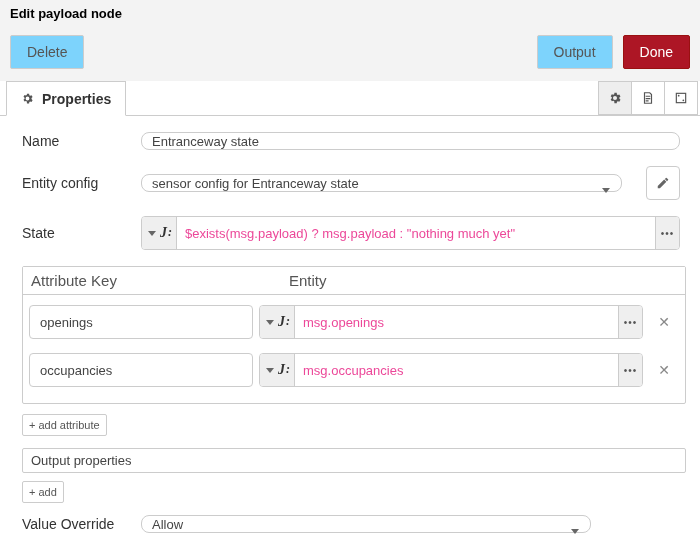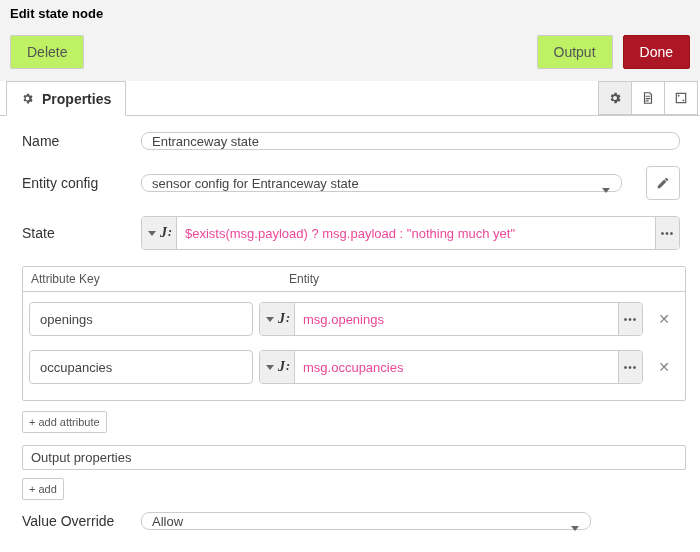--- a/index.html
+++ b/index.html
@@ -1,20 +1,20 @@
 <!DOCTYPE html>
 <html><head>
 <meta charset="utf-8">
 <style>
   * { box-sizing: border-box; margin: 0; padding: 0; }
   body { font-family: Arial, Helvetica, sans-serif; font-size: 14px; color: #333; background: #fff; width: 700px; height: 552px; overflow: hidden; }
   .dialog-header { background: #f3f3f3; border-bottom: 1px solid #ddd; padding: 0 10px; }
   .dialog-title { font-weight: bold; font-size: 13px; padding: 6px 0 4px 0; color: #000; }
   .button-row { padding: 10px 0 12px 0; display: flex; align-items: center; }
-  .btn { display: inline-flex; align-items: center; justify-content: center; height: 34px; padding: 0 16px; border: 1px solid #ccc; background: #bef264; cursor: pointer; font-size: 14px; border-radius: 2px; }
+  .btn { display: inline-flex; align-items: center; justify-content: center; height: 34px; padding: 0 16px; border: 1px solid #ccc; background: #7dd3fc; cursor: pointer; font-size: 14px; border-radius: 2px; }
   .btn-delete { color: #555; }
   .spacer { flex: 1; }
   .btn-cancel { margin-right: 10px; color: #555; }
   .btn-done { background: #AD1625; border-color: #911; color: #fff; }
   .tab-row { display: flex; align-items: stretch; border-bottom: 1px solid #ccc; background: #fff; margin-top: -1px; padding-left: 6px; padding-right: 2px; height: 35px; }
   .tab { border: 1px solid #ccc; border-bottom: 1px solid #fff; margin-bottom: -1px; display: flex; align-items: center; gap: 8px; padding: 0 14px; cursor: pointer; background: #fff; }
   .tab .gear { width: 13px; height: 13px; }
   .tab-label { font-weight: bold; font-size: 14px; }
   .icon-btn { width: 34px; height: 34px; border: 1px solid #ccc; display: inline-flex; align-items: center; justify-content: center; cursor: pointer; background: #fff; color: #666; }
   .icon-btn.sel { background: #eee; }
@@ -30,38 +30,38 @@
   .select-wrap::after { content: ''; position: absolute; right: 12px; top: 14px; width: 0; height: 0; border-left: 4px solid transparent; border-right: 4px solid transparent; border-top: 5px solid #666; pointer-events: none; }
   .edit-pencil { width: 34px; height: 34px; border: 1px solid #ccc; border-radius: 4px; display: inline-flex; align-items: center; justify-content: center; cursor: pointer; background: #fff; color: #666; }
   .typed-input { display: flex; flex: 1; border: 1px solid #ccc; border-radius: 4px; overflow: hidden; height: 34px; }
   .typed-head { display: flex; align-items: center; background: #efefef; border-right: 1px solid #ccc; padding: 0 6px; gap: 4px; cursor: pointer; }
   .caret-down { width: 0; height: 0; border-left: 4px solid transparent; border-right: 4px solid transparent; border-top: 5px solid #666; }
   .j-badge { font-family: serif; font-style: italic; font-weight: bold; font-size: 14px; position: relative; padding-right: 3px; }
   .j-badge::after { content: ':'; position: absolute; right: -2px; top: 0; font-size: 12px; }
   .typed-text { flex: 1; border: none; outline: none; padding: 0 8px; font-size: 13px; color: #ec4899; }
   .typed-expand { background: #efefef; border-left: 1px solid #ccc; width: 24px; display: flex; align-items: center; justify-content: center; letter-spacing: 1px; font-size: 10px; cursor: pointer; color: #555; }
   .attr-box { border: 1px solid #ccc; border-radius: 2px; margin: 0 12px 10px 20px; }
-  .attr-header { display: flex; border-bottom: 1px solid #ccc; background: #fff; font-size: 12px; color: #555; }
+  .attr-header { display: flex; border-bottom: 1px solid #ccc; background: #fff; font-size: 15px; color: #555; }
   .attr-header > div { padding: 5px 8px; }
   .attr-k { width: 258px; }
   .attr-body { padding: 10px 4px 2px 4px; }
   .attr-row { display: flex; align-items: center; gap: 6px; margin-bottom: 14px; padding: 0 2px; }
   .attr-key-input { width: 224px; height: 34px; border: 1px solid #ccc; border-radius: 4px; padding: 0 10px; font-size: 13px; color: #444; }
   .attr-val { flex: 1; }
   .attr-remove { width: 30px; height: 30px; display: inline-flex; align-items: center; justify-content: center; cursor: pointer; color: #888; font-size: 14px; }
   .add-row { margin: 0 12px 12px 20px; }
   .add-btn { border: 1px solid #ccc; height: 22px; padding: 0 6px; font-size: 11px; background: #fff; cursor: pointer; display: inline-flex; align-items: center; gap: 3px; color: #555; border-radius: 2px; }
   .output-box { border: 1px solid #ccc; border-radius: 2px; margin: 0 12px 8px 20px; padding: 4px 8px; color: #444; font-size: 13px; }
   svg { display: block; }
 </style>
 </head>
 <body>
 
 <div class="dialog-header">
-  <div class="dialog-title">Edit state node</div>
+  <div class="dialog-title">Edit payload node</div>
   <div class="button-row">
     <button class="btn btn-delete">Delete</button>
     <div class="spacer"></div>
     <button class="btn btn-cancel">Output</button>
     <button class="btn btn-done">Done</button>
   </div>
 </div>
 
 <div class="tab-row">
   <div class="tab">

